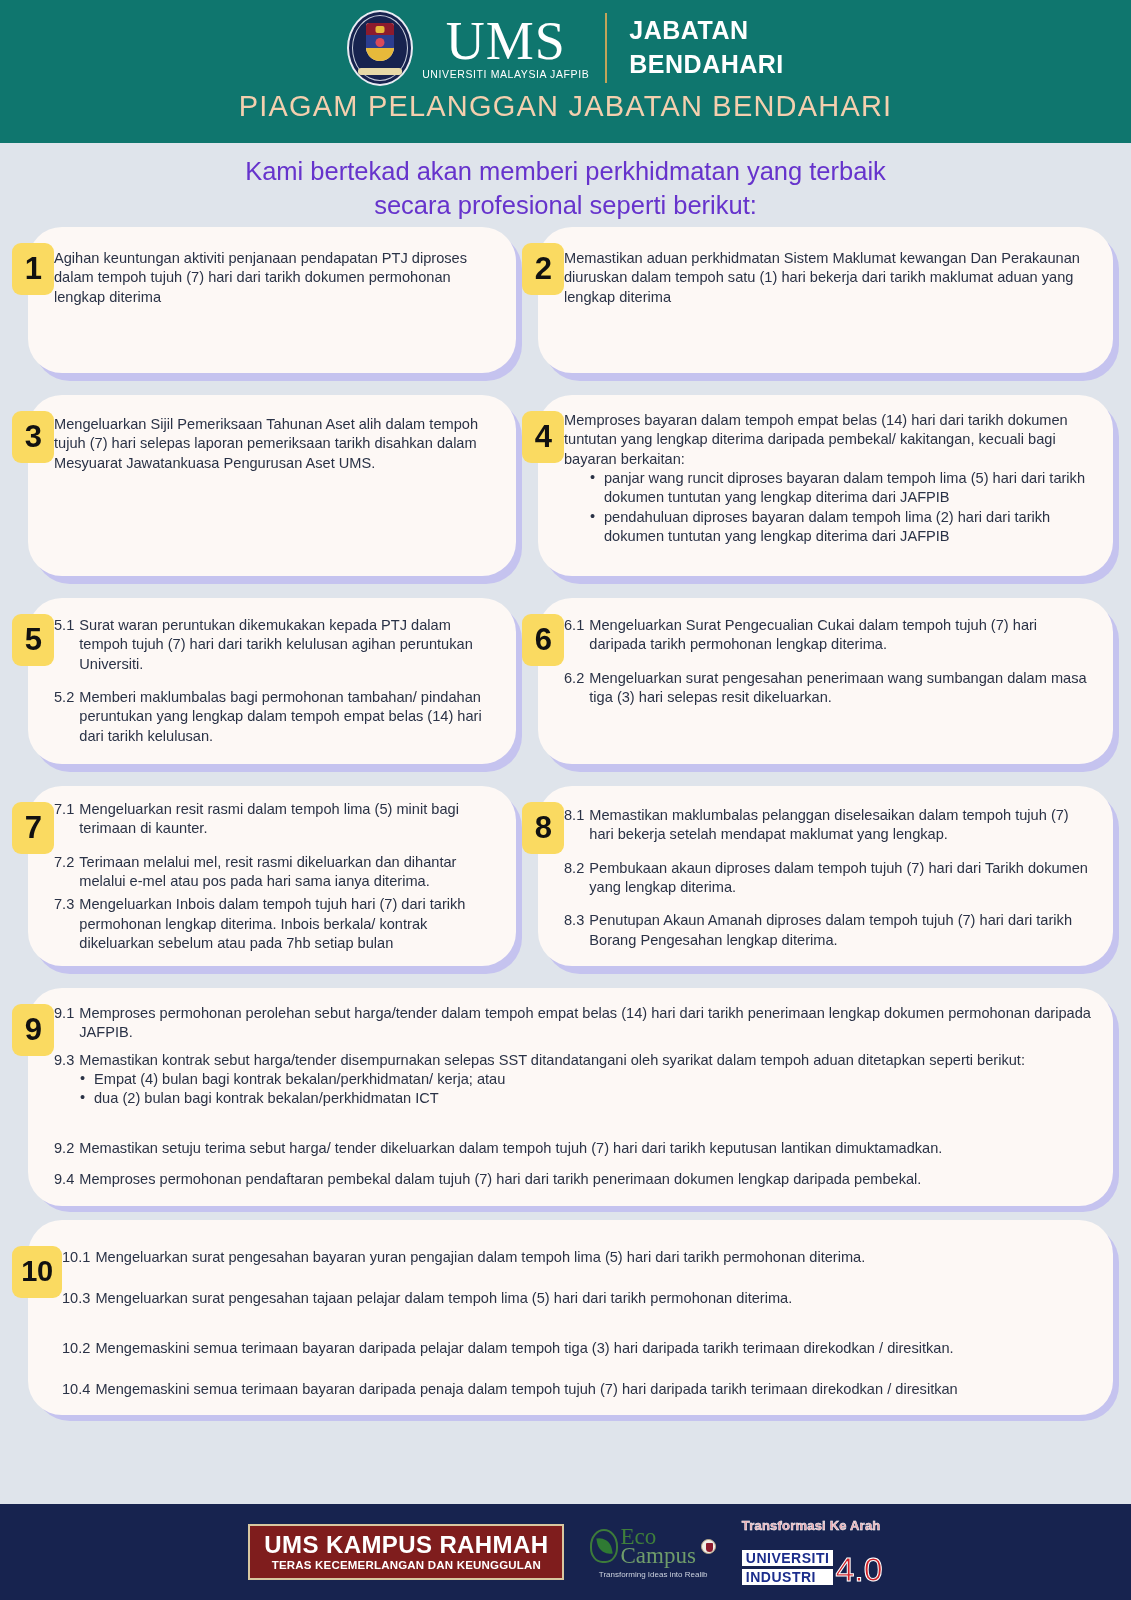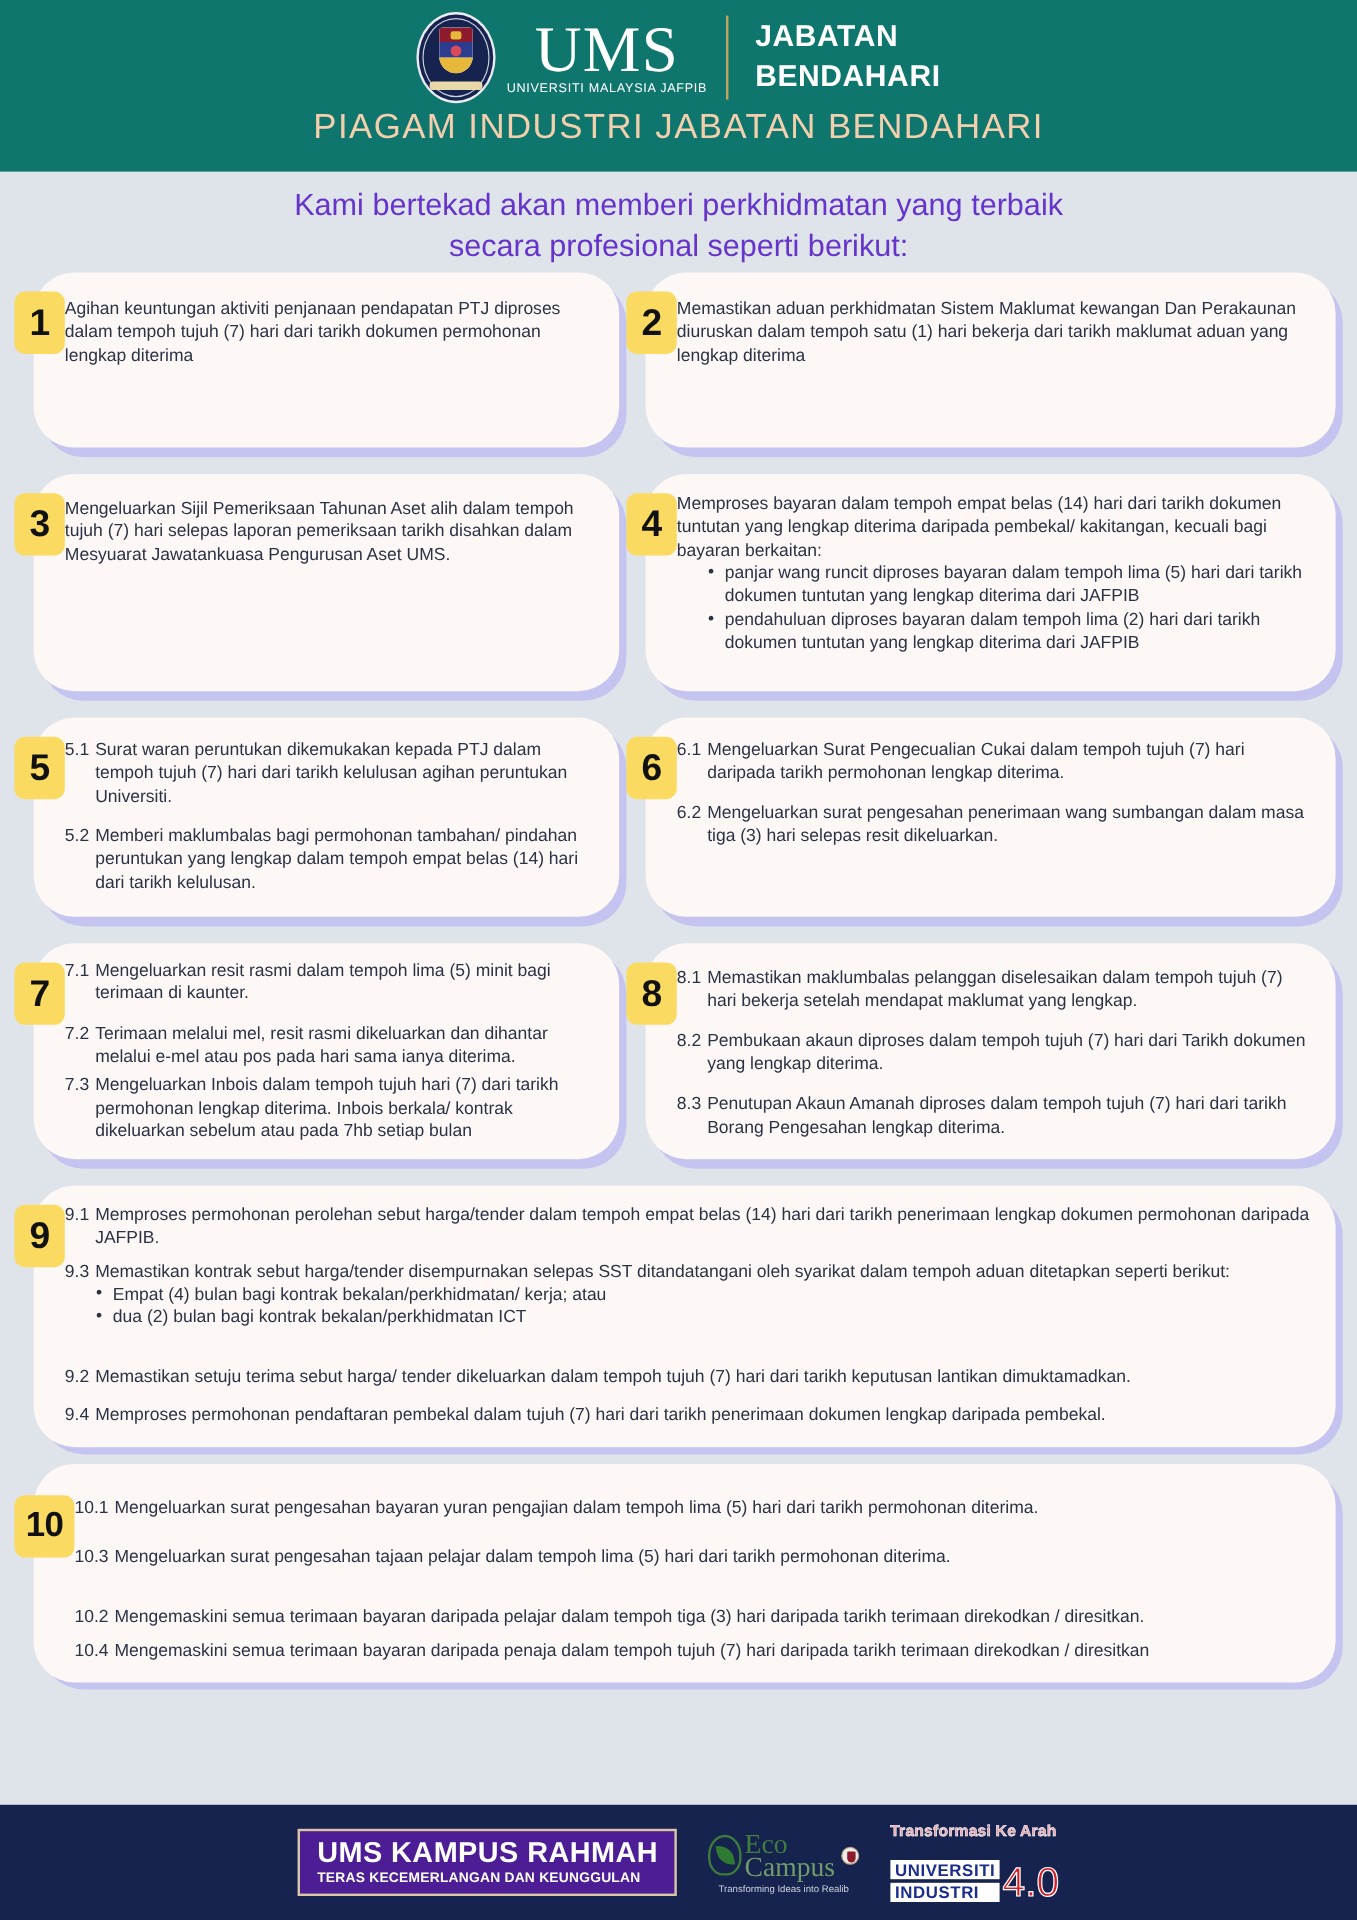--- a/index.html
+++ b/index.html
@@ -274,24 +274,24 @@
     width: 100%;
     height: 96px;
     background: #17234f;
     display: flex;
     align-items: center;
     justify-content: center;
     gap: 26px;
   }
 
   .rahmah-badge {
-    background: #4c1d95;
+    background: #7f1d1d;
     border: 2px solid #d8c7a0;
     padding: 6px 14px 7px;
-    text-align: left;
+    text-align: center;
     color: #ffffff;
     line-height: 1.05;
   }
   .rahmah-badge .l1 {
     font-size: 24px;
     font-weight: bold;
     letter-spacing: 0.4px;
   }
   .rahmah-badge .l2 {
     font-size: 11.5px;
@@ -393,21 +393,21 @@
     </div>
 
     <div class="header-divider"></div>
 
     <div class="jabatan-block">
       <div>JABATAN</div>
       <div>BENDAHARI</div>
     </div>
   </div>
 
-  <div class="charter-title">PIAGAM INDUSTRI JABATAN BENDAHARI</div>
+  <div class="charter-title">PIAGAM PELANGGAN JABATAN BENDAHARI</div>
 </div>
 
 <div class="subtitle">
   <div>Kami bertekad akan memberi perkhidmatan yang terbaik</div>
   <div>secara profesional seperti berikut:</div>
 </div>
 
 <div class="grid">
 
   <div class="row" style="height:148px;">
@@ -595,21 +595,21 @@
                 <div class="para numbered" style="margin-top:22px;">
                   <span class="num">10.3</span>
                   <span class="txt">Mengeluarkan surat pengesahan tajaan pelajar dalam tempoh lima (5) hari dari tarikh permohonan diterima.</span>
                 </div>
               </div>
               <div>
                 <div class="para numbered">
                   <span class="num">10.2</span>
                   <span class="txt">Mengemaskini semua terimaan bayaran daripada pelajar dalam tempoh tiga (3) hari daripada tarikh terimaan direkodkan / diresitkan.</span>
                 </div>
-                <div class="para numbered" style="margin-top:9px;">
+                <div class="para numbered" style="margin-top:22px;">
                   <span class="num">10.4</span>
                   <span class="txt">Mengemaskini semua terimaan bayaran daripada penaja dalam tempoh tujuh (7) hari daripada tarikh terimaan direkodkan / diresitkan</span>
                 </div>
               </div>
             </div>
           </div>
         </div>
       </div>
     </div>
   </div>

